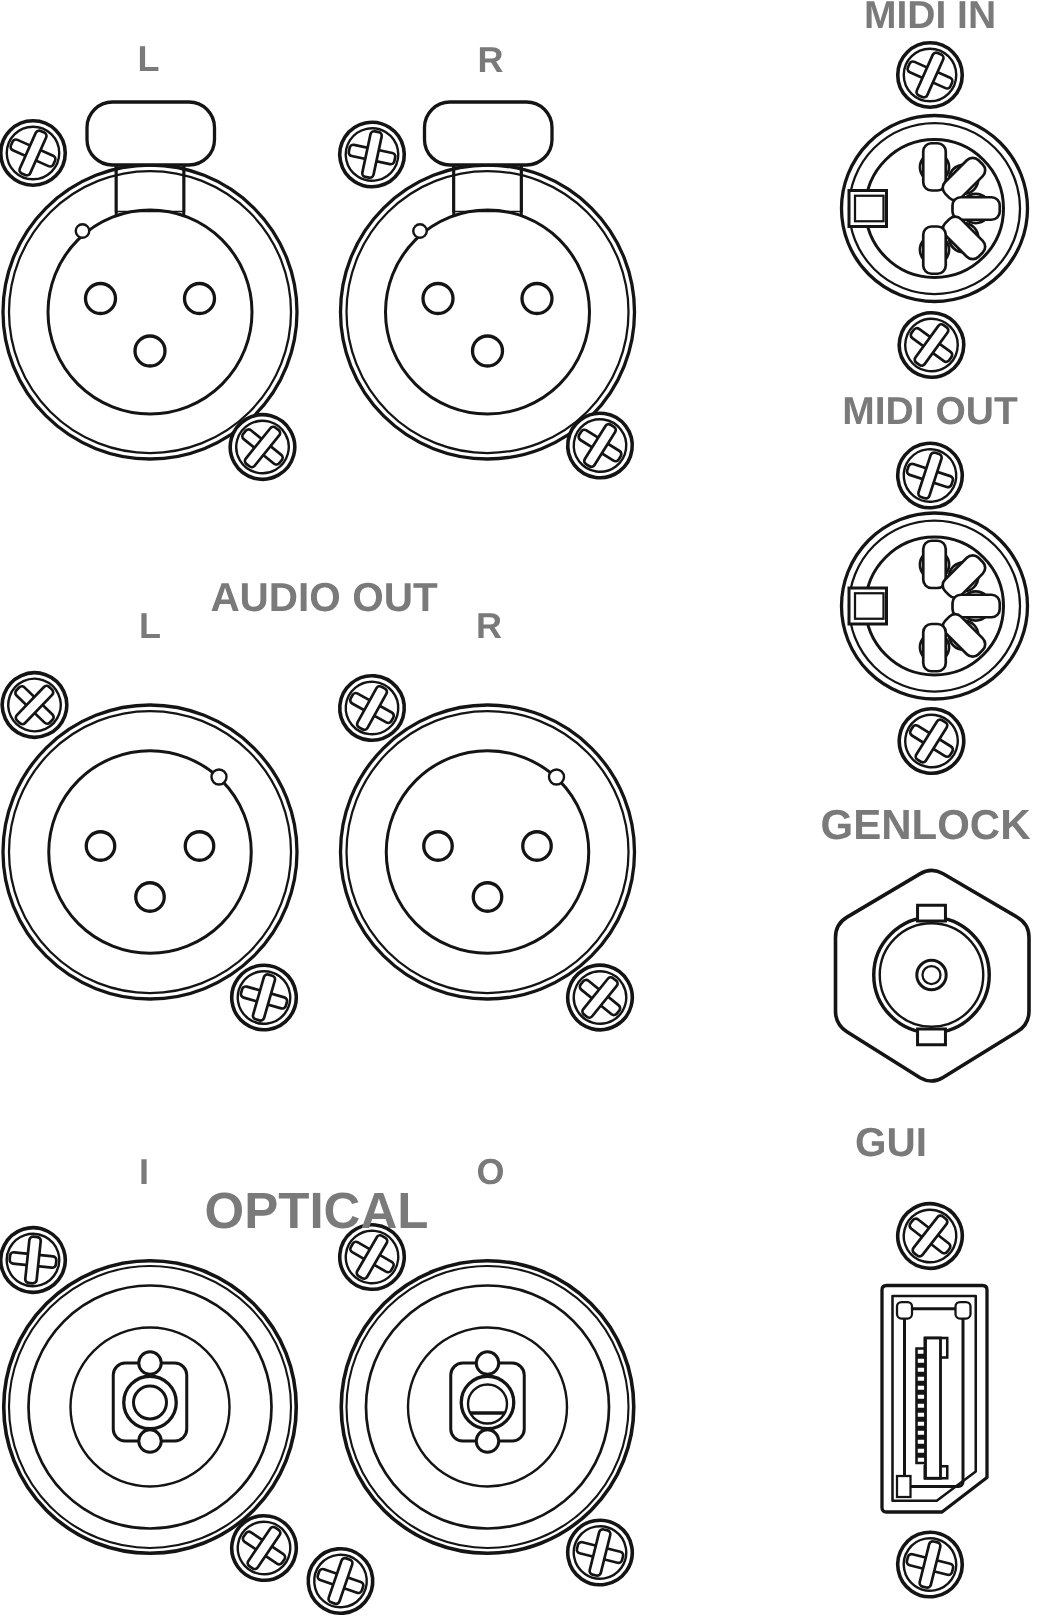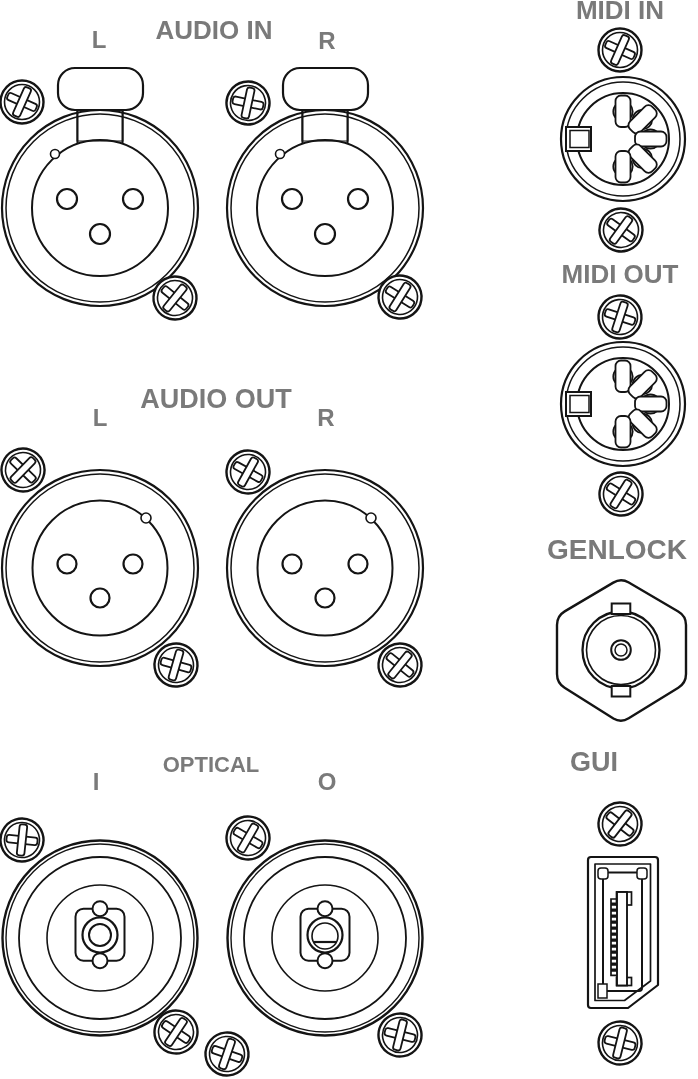--- a/index.html
+++ b/index.html
@@ -158,31 +158,30 @@
     <use href="#screw" transform="translate(400,1035) rotate(-10)"></use>
 
     <use href="#screw" transform="translate(620,50)"></use>
     <use href="#screw" transform="translate(621,230) rotate(12)"></use>
     <use href="#screw" transform="translate(620,317) rotate(-6)"></use>
     <use href="#screw" transform="translate(621,494) rotate(8)"></use>
     <use href="#screw" transform="translate(620,824) rotate(14)"></use>
     <use href="#screw" transform="translate(620,1043) rotate(-10)"></use>
   </svg>
 
-  <div class="lbl" style="left:214px;top:30px;font-size:26px">AUDIO IN</div>
   <div class="lbl" style="left:99px;top:40px;font-size:24px">L</div>
   <div class="lbl" style="left:327px;top:41px;font-size:24px">R</div>
 
   <div class="lbl" style="left:620px;top:10px;font-size:26px">MIDI IN</div>
   <div class="lbl" style="left:216px;top:399px;font-size:27px">AUDIO OUT</div>
 
   <div class="lbl" style="left:620px;top:274px;font-size:26px">MIDI OUT</div>
   <div class="lbl" style="left:100px;top:418px;font-size:24px">L</div>
   <div class="lbl" style="left:326px;top:418px;font-size:24px">R</div>
 
   <div class="lbl" style="left:617px;top:550px;font-size:28px">GENLOCK</div>
 
-  <div class="lbl" style="left:211px;top:765px;font-size:22px">OPTICAL</div>
+  <div class="lbl" style="left:211px;top:808px;font-size:34px">OPTICAL</div>
   <div class="lbl" style="left:96px;top:782px;font-size:24px">I</div>
   <div class="lbl" style="left:327px;top:782px;font-size:24px">O</div>
 
   <div class="lbl" style="left:594px;top:762px;font-size:27px">GUI</div>
 </div>
 
 </body></html>

